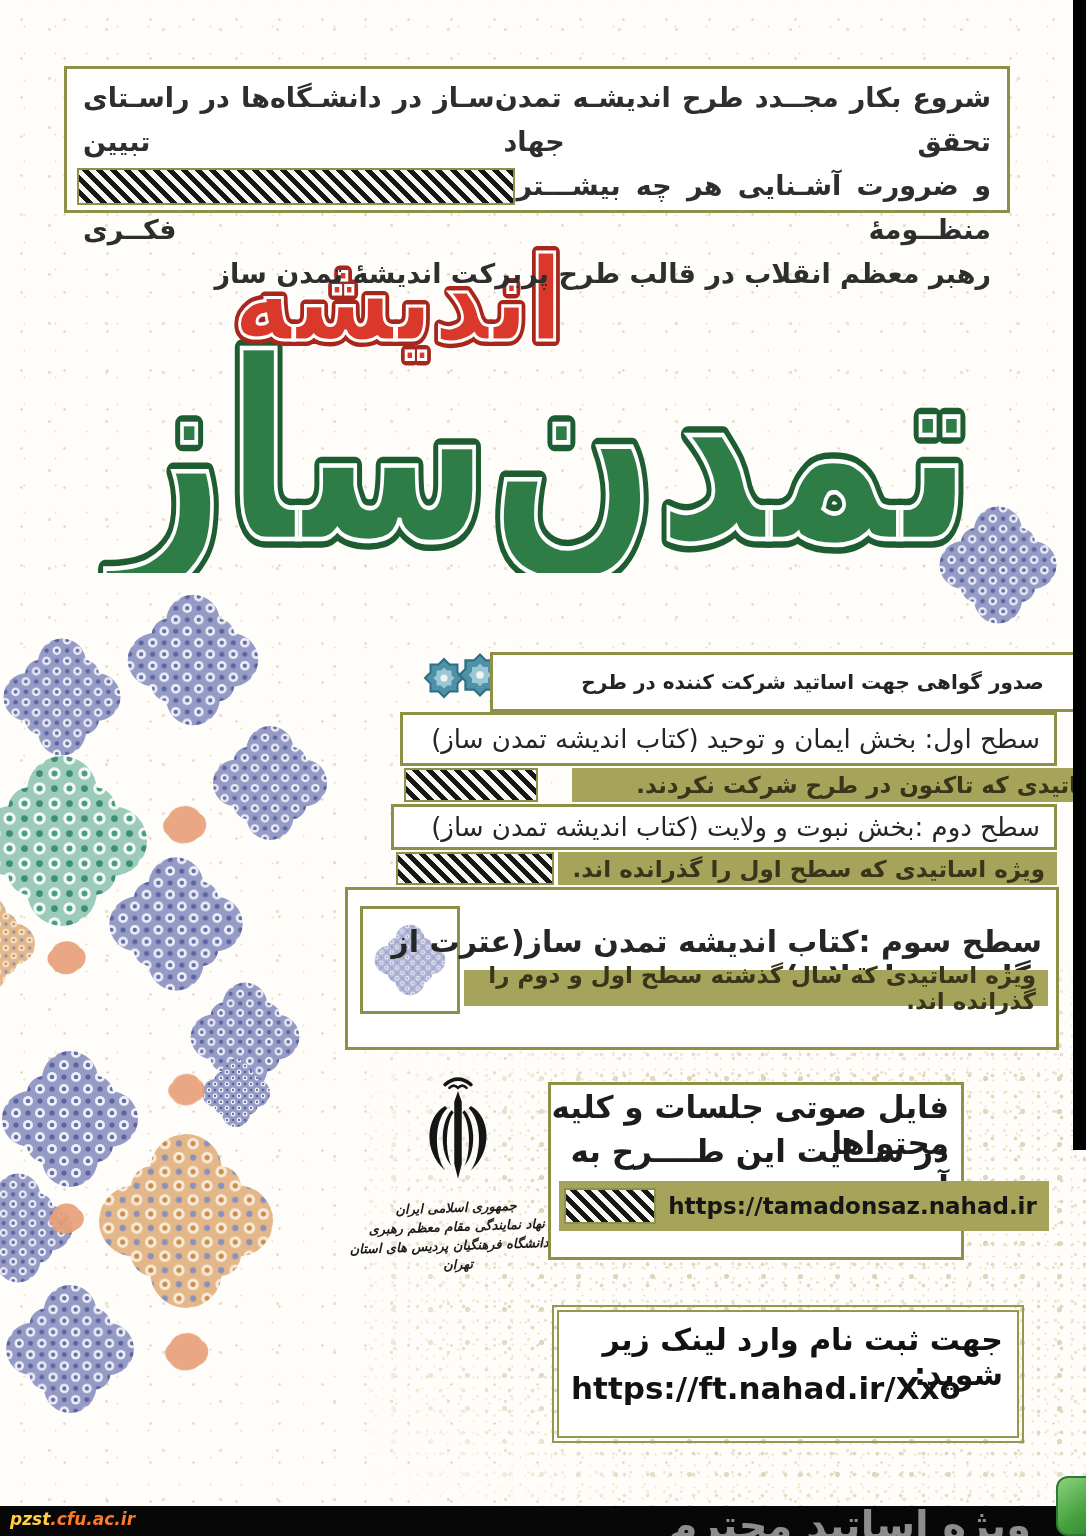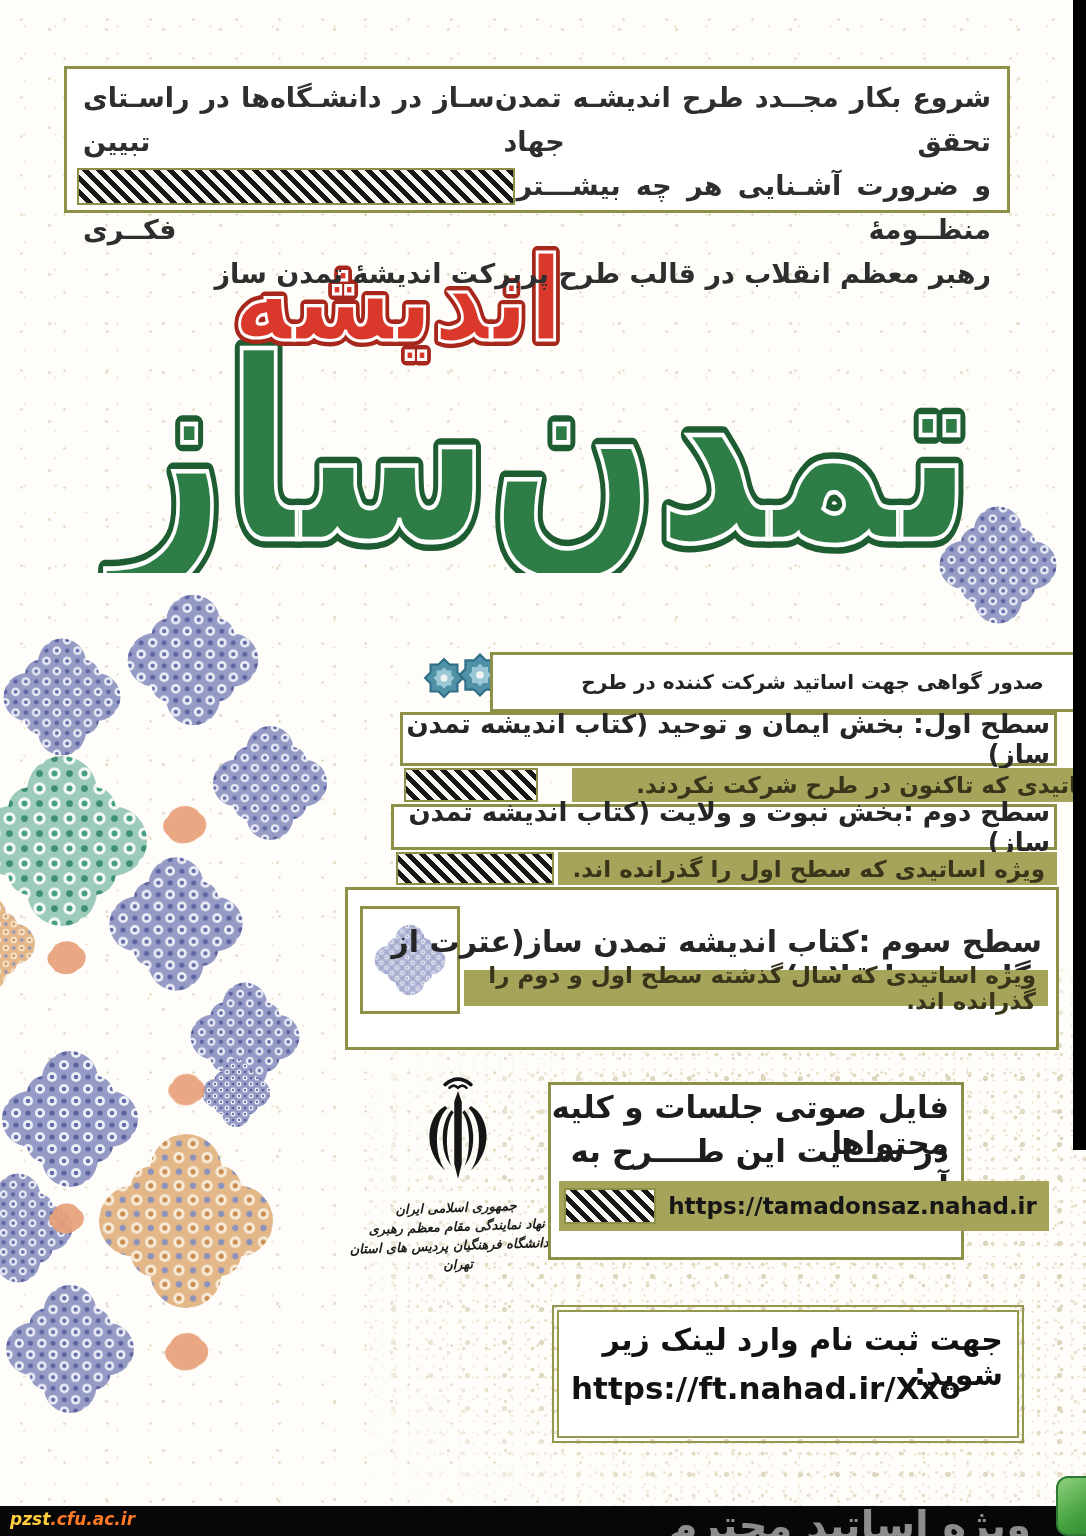--- a/index.html
+++ b/index.html
@@ -55,22 +55,22 @@
   .green-body{font-size:228px;fill:#2e7d46;}
   .green-line{font-size:228px;fill:none;stroke:#ffffff;stroke-width:4.2;}
   
   .cert-heading{
     left:490px;top:652px;width:645px;height:60px;z-index:10;
     display:flex;align-items:center;justify-content:center;
     font-size:20px;font-weight:bold;color:#242424;direction:rtl;
   }
   .lv-box{
     display:flex;align-items:center;direction:rtl;
-    font-size:26px;font-weight:bold;color:#262626;
-    padding-right:4px;z-index:10;
+    font-size:26px;font-weight:normal;color:#262626;
+    padding-right:14px;z-index:10;
   }
   .lv1-box{left:400px;top:712px;width:657px;height:54px;}
   .lv2-box{left:391px;top:804px;width:666px;height:46px;}
   .lv1-hatch{left:404px;top:768px;width:134px;height:34px;z-index:11;}
   .lv1-strip{left:572px;top:768px;width:607px;height:34px;z-index:10;}
   .lv2-hatch{left:396px;top:852px;width:158px;height:33px;z-index:11;}
   .lv2-strip{left:558px;top:852px;width:499px;height:33px;z-index:10;}
   .lv3-box{left:345px;top:887px;width:714px;height:163px;z-index:10;}
   .orn-square{left:12px;top:16px;width:100px;height:108px;border:3px solid #8e9048;background:#fff;
               display:flex;align-items:center;justify-content:center;}

